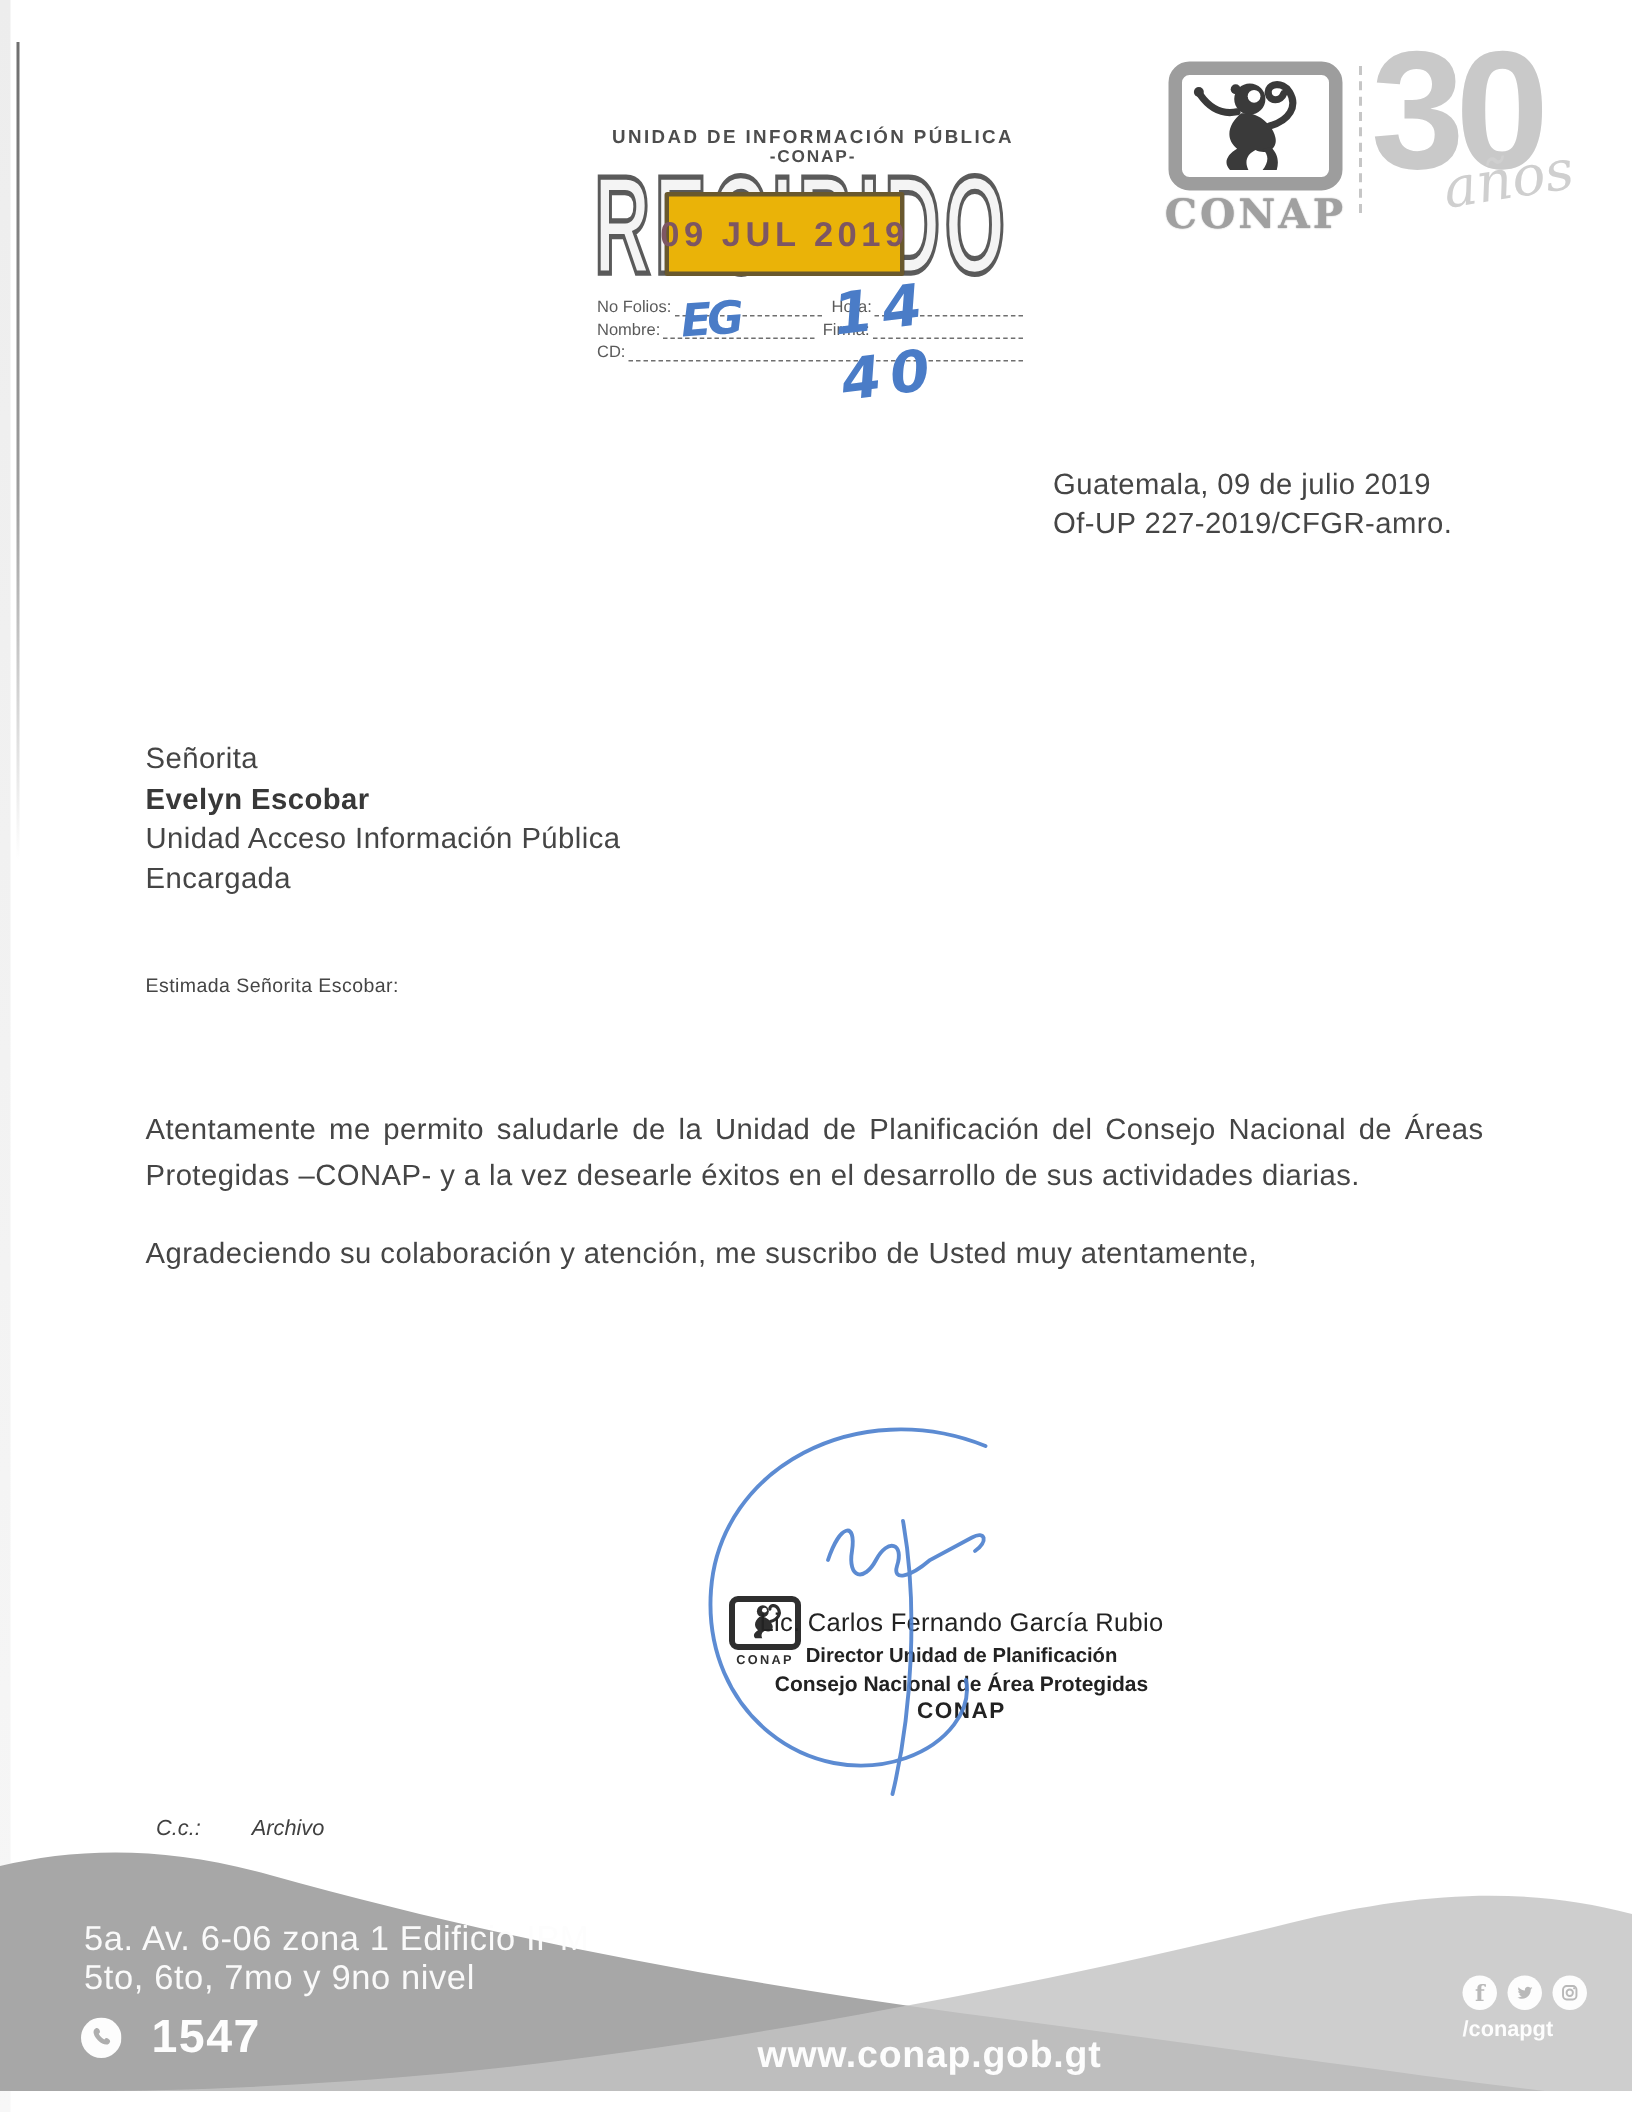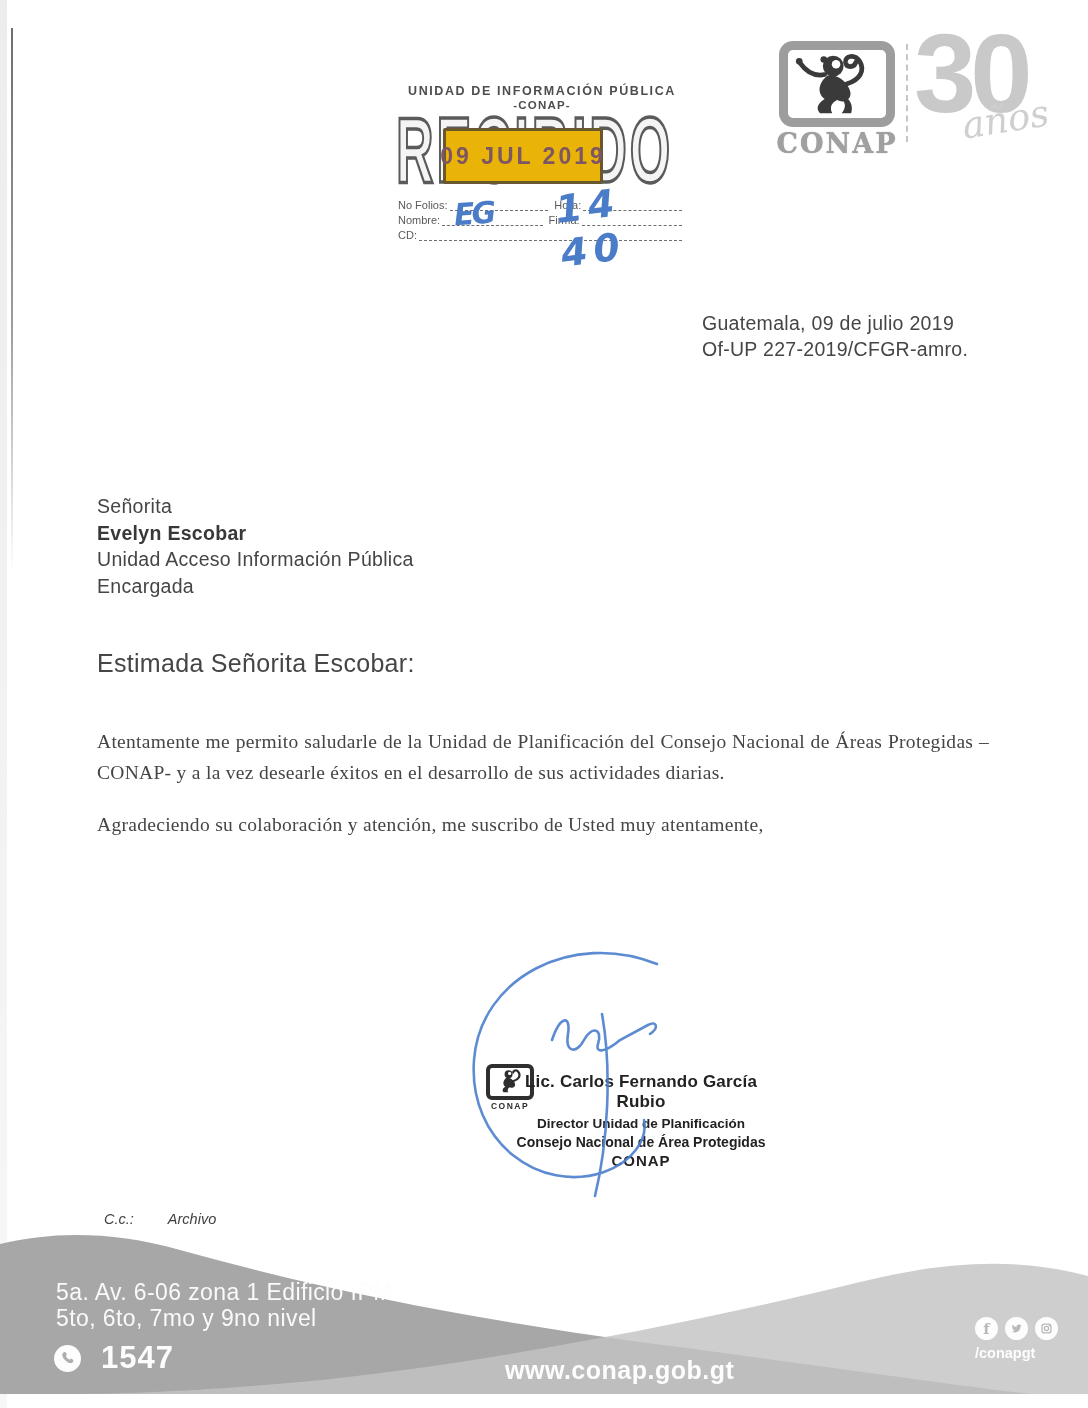--- a/index.html
+++ b/index.html
@@ -51,34 +51,34 @@
     letter-spacing:-6px;color:#c9c9c9;line-height:1;}
   .anios{position:absolute;left:962px;top:98px;font-family:"DejaVu Serif",serif;
     font-style:italic;font-size:37px;color:#cfcfcf;transform:rotate(-9deg);}
 
   
   .dateline{position:absolute;left:702px;top:310px;font-size:19.5px;line-height:26px;
     letter-spacing:0.3px;color:#454545;}
   .recipient{position:absolute;left:97px;top:493px;font-size:19.5px;line-height:26.5px;
     letter-spacing:0.3px;color:#454545;}
   .recipient .rname{font-weight:700;color:#383838;}
-  .greeting{position:absolute;left:97px;top:649px;font-size:25px;letter-spacing:0.3px;color:#454545;}
+  .greeting{position:absolute;left:97px;top:649px;font-size:13px;letter-spacing:0.3px;color:#454545;}
   .bodytext{position:absolute;left:97px;top:726px;width:892px;font-size:19.5px;
     line-height:31px;letter-spacing:0.3px;color:#454545;}
-  .bodytext p{margin:0 0 21px 0;text-align:justify;font-family:Liberation Serif, serif;}
+  .bodytext p{margin:12px 0 21px 0;text-align:justify;}
   .bodytext p:last-child{text-align:left;}
 
   
   .sig-svg{position:absolute;left:452px;top:942px;z-index:2;}
   .sig-stamp-logo{position:absolute;left:483px;top:1064px;width:54px;text-align:center;z-index:1;}
   .sig-stamp-frame{width:40px;height:28px;border:4px solid #2e2e2e;border-radius:6px;
     background:#fff;margin:0 auto;}
   .sig-stamp-caption{font-size:8.5px;font-weight:800;letter-spacing:1.5px;color:#2e2e2e;margin-top:1px;}
   .sig-text{position:absolute;left:505px;top:1072px;width:272px;text-align:center;color:#222;z-index:1;}
-  .sig-name{font-size:17px;font-weight:700;letter-spacing:0.2px;}
+  .sig-name{font-size:17px;font-weight:400;letter-spacing:0.2px;}
   .sig-title{font-size:13.5px;font-weight:600;margin-top:4px;}
   .sig-org{font-size:14px;font-weight:700;margin-top:3px;}
   .sig-org-short{font-size:15px;font-weight:700;letter-spacing:1px;margin-top:2px;}
 
   .ccline{position:absolute;left:104px;top:1211px;font-size:14.5px;color:#414141;font-style:italic;}
   .ccline .ccv{margin-left:30px;}
 
   
   .footer-svg{position:absolute;left:0;top:1228px;}
   .f-address{position:absolute;left:56px;top:1279px;font-size:23px;line-height:26px;

